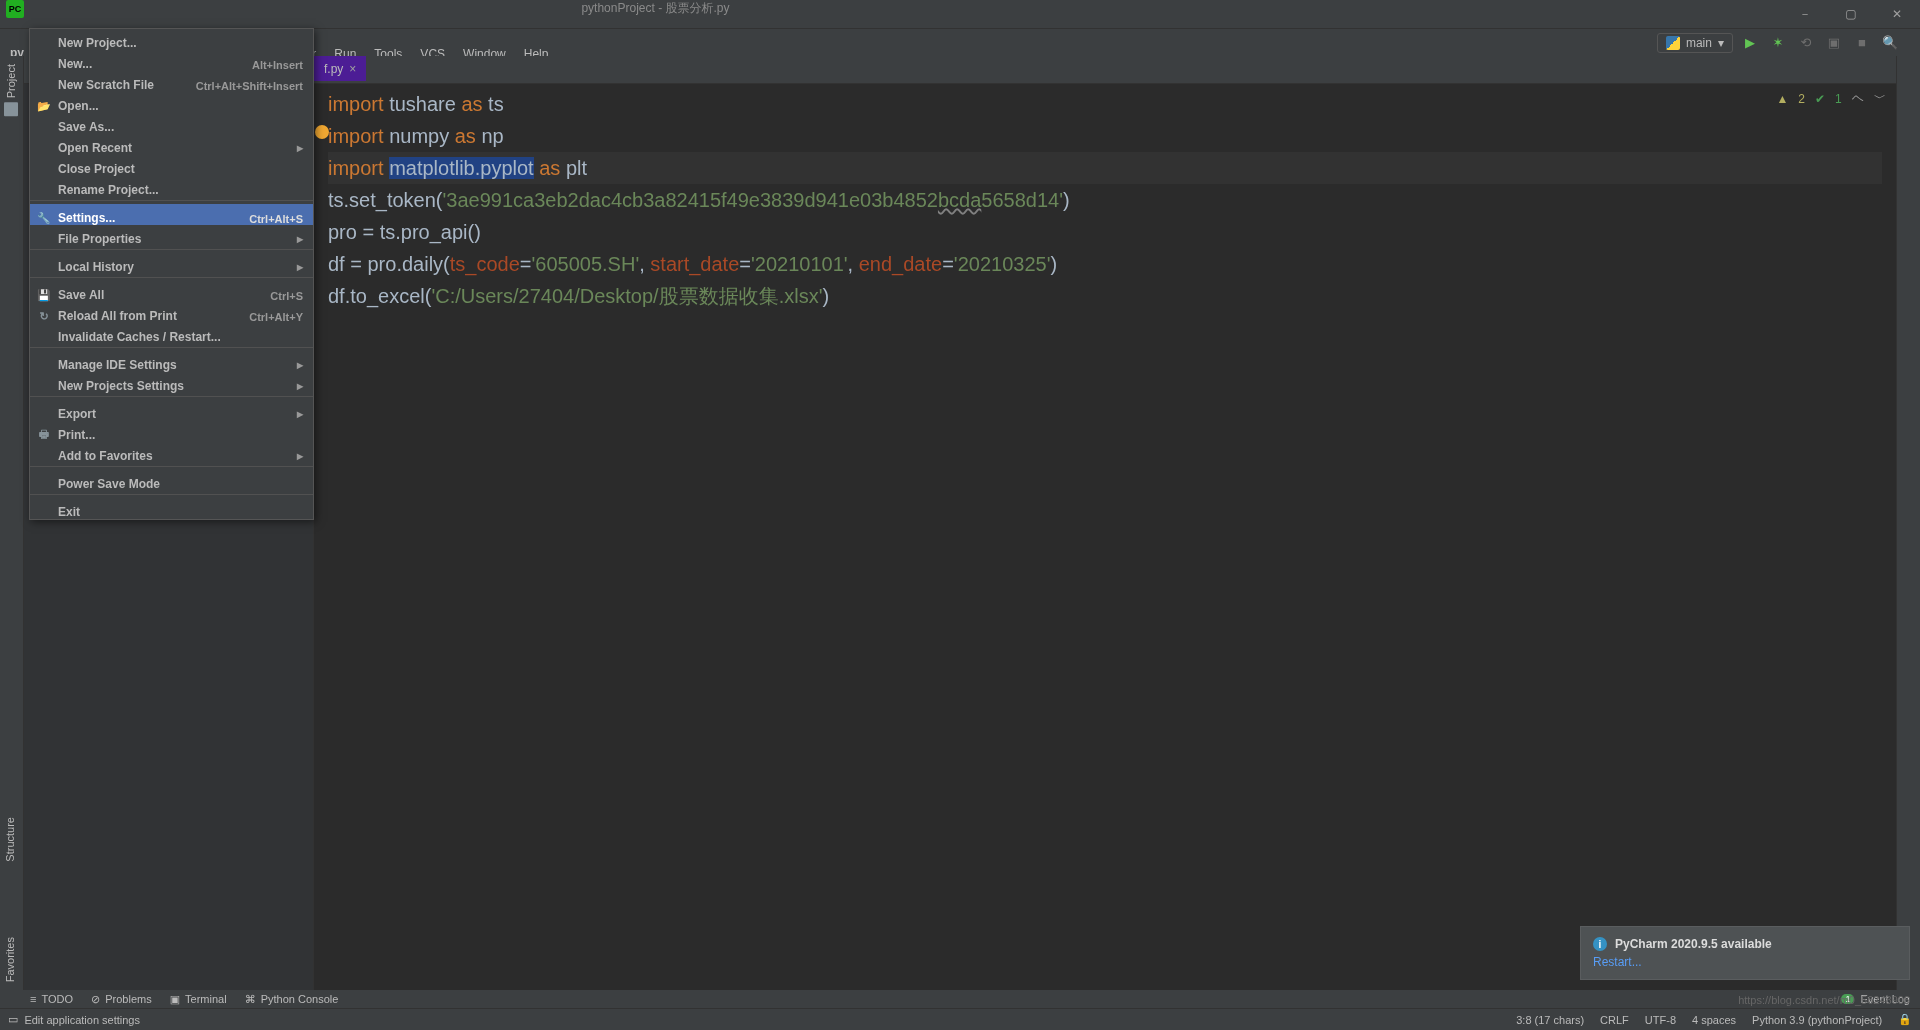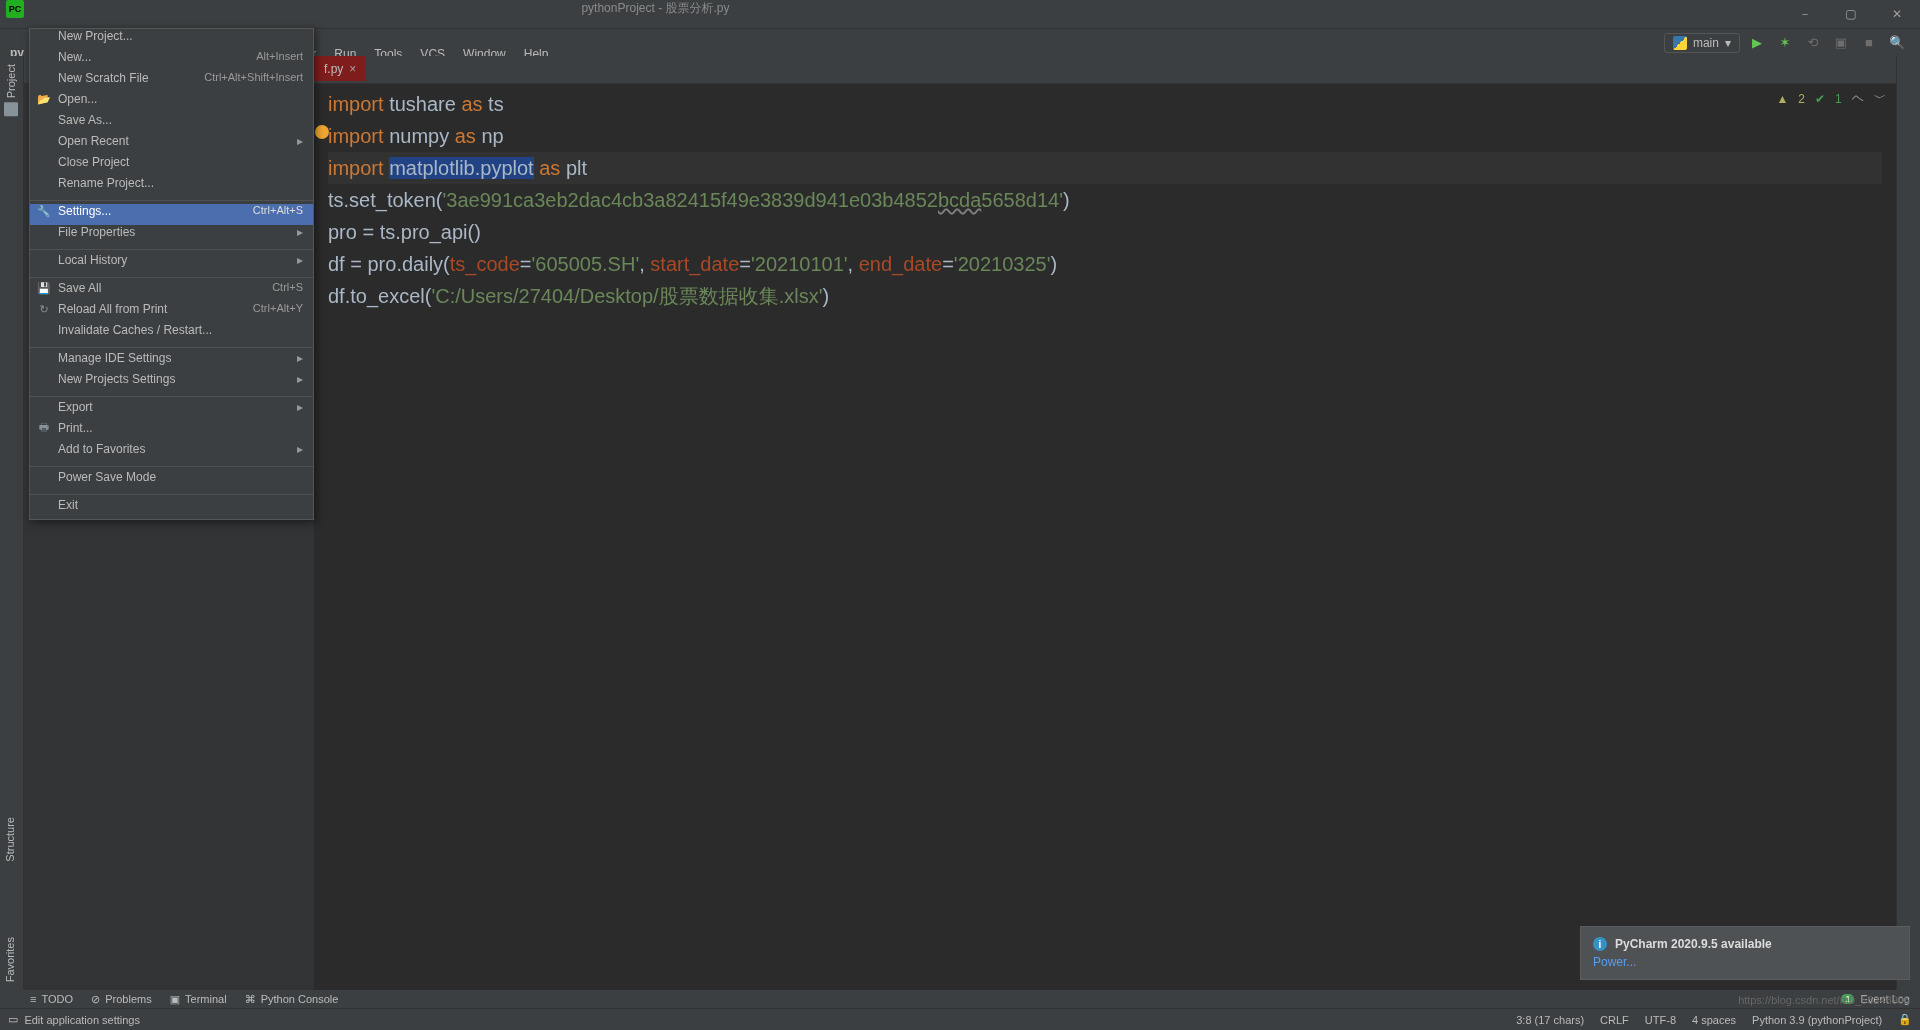--- a/index.html
+++ b/index.html
@@ -12,41 +12,41 @@
 .menu-item { padding: 0 9px; line-height: 28px; color: #bbbbbb; cursor: default; margin-top: 40px; }
 .menu-item.active { background: #4b6eaf; color: #fff; }
 .menu-item u { text-decoration: underline; }
 .title-text { flex: 1; text-align: left; padding-left: 24px; color: #8a8a8a; font-size: 12px; }
 .win-controls { display: flex; }
 .win-btn { width: 46px; height: 28px; display: flex; align-items: center; justify-content: center; color: #a0a0a0; font-size: 12px; }
 
 
 .toolrow { height: 28px; background: #3c3f41; display: flex; align-items: center; padding-left: 6px; border-top:1px solid #323232;}
 .crumb { font-size: 12px; color: #bbbbbb; font-weight: bold; padding:0 4px;margin-top:20px; }
-.tr-right { margin-left: auto; display: flex; align-items: center; gap: 6px; padding-right: 12px; }
+.tr-right { margin-left: auto; display: flex; align-items: center; gap: 6px; padding-right: 19px; }
 .run-cfg { background: #3c3f41; border: 1px solid #555; border-radius: 3px; padding: 2px 8px; display:flex; align-items:center; gap:6px; font-size:12px; }
 .py-icon { width:14px;height:14px; background: linear-gradient(135deg,#3776ab 50%,#ffd43b 50%); border-radius:2px; }
 .tool-ic { width:22px; height:22px; display:flex;align-items:center;justify-content:center;font-size:13px; }
 .play { color:#62c554; }
 .bug { color:#62c554; }
 .grey { color:#6e6e6e; }
 
 
 .left-bar { position: absolute; top: 56px; left: 0; width: 24px; bottom: 40px; background: #3c3f41; border-right:1px solid #323232; }
 .vtab { writing-mode: vertical-rl; transform: rotate(180deg); font-size: 11px; color:#bbbbbb; padding:8px 4px; display:flex;align-items:center;gap:4px; }
 .vtab-bottom { position:absolute; bottom:0; }
 .folder-ic { width:14px;height:14px;background:#87939a;border-radius:1px;display:inline-block; }
 
 
 .right-bar { position: absolute; top: 56px; right: 0; width: 24px; bottom: 40px; background: #3c3f41; border-left:1px solid #323232; }
 
 
 .ed-tabs { position: absolute; top: 56px; left: 24px; right: 24px; height: 28px; background: #3c3f41; display:flex; border-bottom:1px solid #323232;}
 .ed-tabs-inner { margin-left: 290px; display:flex; }
-.ed-tab { padding: 0 10px; display:flex; align-items:center; gap:6px; font-size:12px; background:#7f1d1d; border-bottom:2px solid #3c3f41; }
+.ed-tab { padding: 0 10px; display:flex; align-items:center; gap:6px; font-size:12px; background:#4c1d95; border-bottom:2px solid #3c3f41; }
 .ed-tab .close { color:#a0a0a0; font-size:12px; }
 
 
 .editor { position:absolute; top:84px; left:24px; right:24px; bottom:40px; background:#2b2b2b; }
 .gutter { position:absolute; top:0; left:0; width:290px; bottom:0; background:#313335; border-right:1px solid #323232; }
 .gutter-line { height:32px; display:flex; align-items:center; justify-content:flex-end; padding-right:18px; font-family: "JetBrains Mono","Consolas",monospace; font-size:15px; color:#606366; position:relative; }
 .bulb { position:absolute; right:-16px; width:14px; height:14px; background:#f0a732; border-radius:50%; }
 .code { position:absolute; top:0; left:290px; right:0; bottom:0; padding: 4px 14px; font-family:"JetBrains Mono","Consolas",monospace; font-size:20px; }
 .code-line { height:32px; line-height:32px; white-space:pre; }
 .kw { color:#cc7832; }
@@ -57,21 +57,21 @@
 .uline { text-decoration: underline wavy #808080; }
 .cur-line { background: #323232; }
 
 .inspect { position:absolute; top:6px; right:10px; display:flex; gap:10px; font-size:12px; align-items:center; }
 .warn { color:#b3ae60; }
 .ok { color:#499c54; }
 .chev { color:#a0a0a0; }
 
 
 .dropdown { position:absolute; top:28px; left:29px; width:285px; background:#3c3f41; border:1px solid #555; box-shadow:2px 2px 8px rgba(0,0,0,.5); z-index:100; }
-.dd-item { height:21px; display:flex; align-items:flex-start; padding:0 10px 0 28px; font-size:12px; color:#bbbbbb; position:relative; }
+.dd-item { height:21px; display:flex; align-items:flex-end; padding:0 10px 0 28px; font-size:12px; color:#bbbbbb; position:relative;font-weight:bold; }
 .dd-item.hl { background:#4b6eaf; color:#fff; }
 .dd-sep { height:1px; background:#515151; margin:3px 0; }
 .dd-item .sc { margin-left:auto; color:#999; font-size:11px; }
 .dd-item.hl .sc { color:#dddddd; }
 .dd-item .arrow { margin-left:auto; color:#999; }
 .dd-ic { position:absolute; left:7px; width:14px; height:14px; display:flex;align-items:center;justify-content:center;font-size:11px;color:#87939a; }
 
 
 .status { position:absolute; bottom:0; left:0; right:0; height:22px; background:#3c3f41; display:flex; align-items:center; font-size:11px; color:#bbbbbb; border-top:1px solid #323232; padding:0 8px; }
 .status-left { display:flex; align-items:center; gap:6px; }
@@ -274,21 +274,21 @@
     <div class="code-line"><span class="id">df = pro.daily(</span><span class="arg">ts_code</span><span class="id">=</span><span class="str">'605005.SH'</span><span class="id">, </span><span class="arg">start_date</span><span class="id">=</span><span class="str">'20210101'</span><span class="id">, </span><span class="arg">end_date</span><span class="id">=</span><span class="str">'20210325'</span><span class="id">)</span></div>
     <div class="code-line"><span class="id">df.to_excel(</span><span class="str">'C:/Users/27404/Desktop/股票数据收集.xlsx'</span><span class="id">)</span></div>
   </div>
 </div>
 
 <div class="notif">
   <div class="notif-title">
       <span class="info-ic">i</span>
       <span>PyCharm 2020.9.5 available</span>
     </div>
-  <div class="notif-link">Power...</div>
+  <div class="notif-link">Restart...</div>
 </div>
 
 <div class="bottom-tools">
   <div class="bt-item">
       <span>≡</span>
       <span>TODO</span>
     </div>
   <div class="bt-item">
       <span>⊘</span>
       <span>Problems</span>

